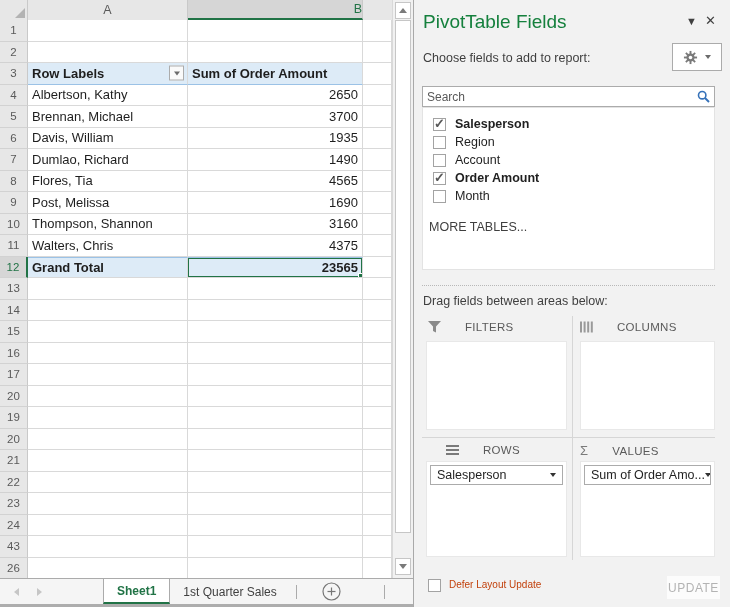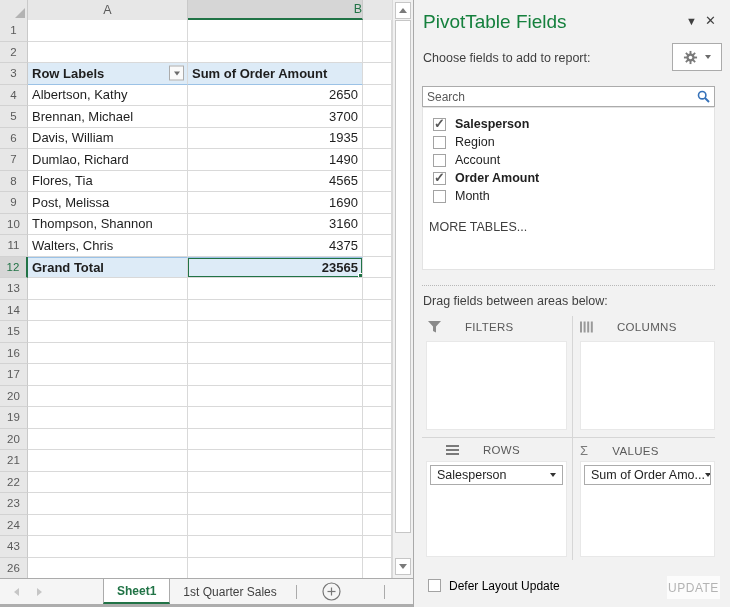--- a/index.html
+++ b/index.html
@@ -91,21 +91,21 @@
   .sigma { font-size:13px; color:#7A7A7A; }
   .areabox { background:#FFF; border:1px solid #E8E8E8; }
   .box-filters { left:12px; top:341px; width:141px; height:89px; }
   .box-columns { left:166px; top:341px; width:135px; height:89px; }
   .box-rows { left:12px; top:461px; width:141px; height:96px; }
   .box-values { left:166px; top:461px; width:135px; height:96px; }
   .pill { height:20px; margin:3px; background:#FFF; border:1px solid #ABABAB; display:flex; align-items:center;
           justify-content:space-between; font-size:12.5px; color:#1F1F1F; padding:0 6px; white-space:nowrap; overflow:hidden; }
   .pill .tri { border-top-color:#333; }
   .defer-cb { left:14px; top:579px; }
-  .defer-lbl { left:35px; top:579px; font-size:12px; color:#000000; }
+  .defer-lbl { left:35px; top:579px; font-size:10px; color:#c2410c; }
   .update-btn { left:253px; top:576px; width:53px; height:23px; background:#FCFCFC; border:none;
                 color:#B3B3B3; font-size:12px; letter-spacing:0.5px; display:flex; align-items:center; justify-content:center;
                 font-family:"Liberation Sans",sans-serif; }
 </style>
 </head>
 <body>
 
 <div class="app">
 
   <div class="grid">

